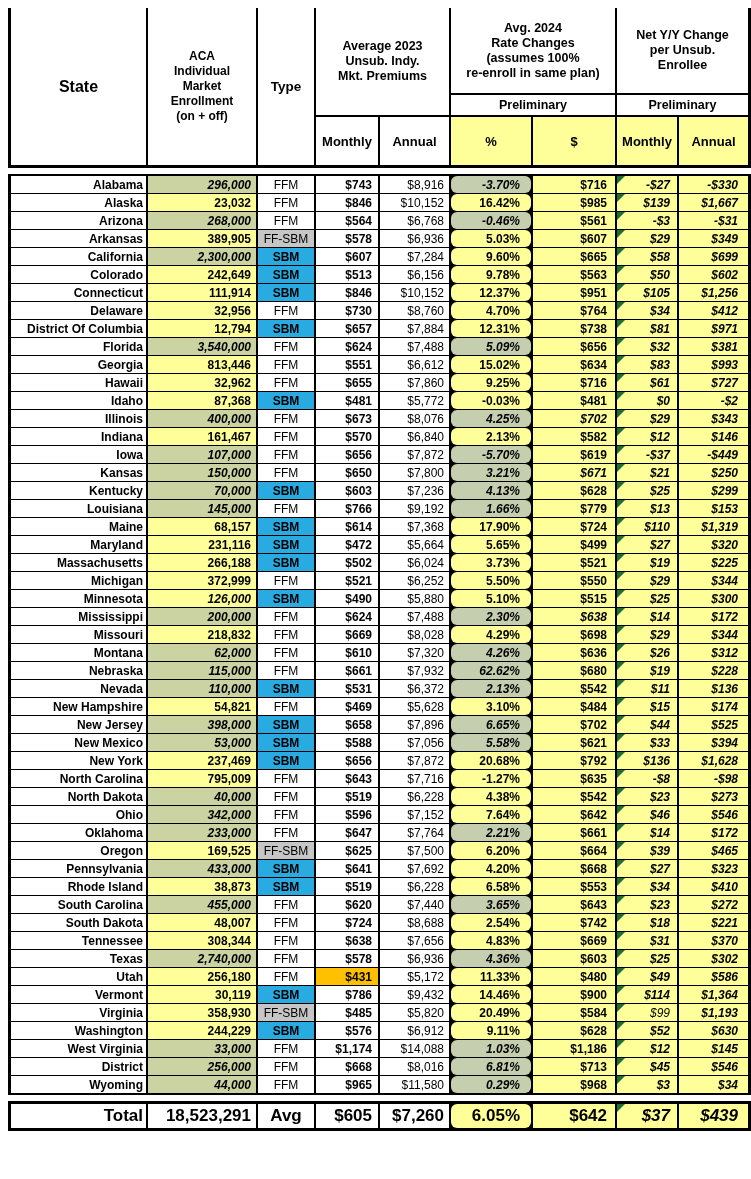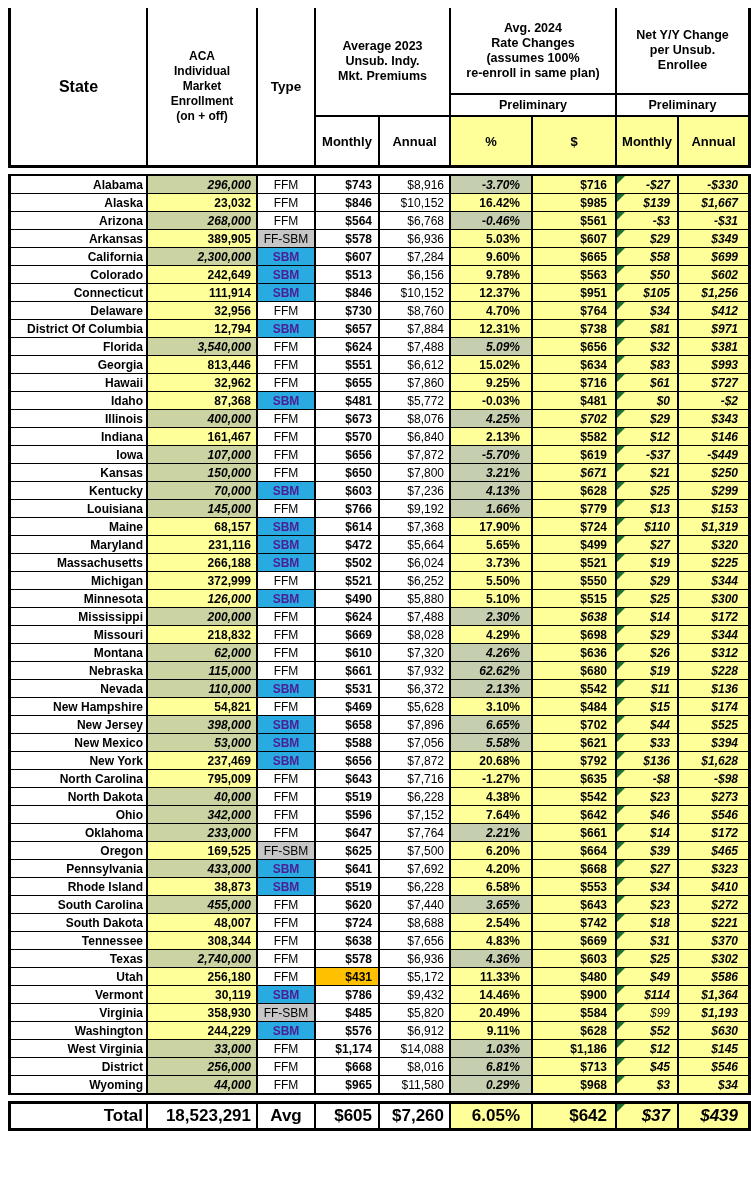--- a/index.html
+++ b/index.html
@@ -15,33 +15,33 @@
   .tot{grid-auto-rows:24px;border:3px solid #000;width:737px;margin-top:6px;}
   .c{background:#fff;display:flex;align-items:center;overflow:hidden;position:relative;}
   .hc{justify-content:center;text-align:center;font-weight:bold;font-size:12.5px;line-height:15px;white-space:pre-line;}
   .statehdr{font-size:16px;}
   .typehdr{font-size:13.5px;}
   .sub{font-size:13px;}
   .yel{background:#FFFF99;}
   .grn{background:#CBD3A2;}
   .grnp{background:#C5CEAE;}
   .org{background:#FFC000;}
-  .sbm{background:#29ABE2;color:#4c1d95;font-weight:bold;}
+  .sbm{background:#29ABE2;color:#000000;font-weight:bold;}
   .ffsbm{background:#C6C6C6;}
   .r{justify-content:flex-end;text-align:right;}
   .ctr{justify-content:center;text-align:right;}
   .b{font-weight:bold;}
   .i{font-style:italic;}
   .fs12{font-size:12px;}
   .cell-state{font-weight:bold;font-size:12px;padding-right:3px;}
   .cell-enroll{font-weight:bold;font-size:12px;padding-right:5px;}
   .cell-type{font-size:12px;}
   .cell-m23{font-weight:bold;font-size:12px;padding-right:6px;}
   .cell-a23{font-size:12px;padding-right:5px;}
-  .cell-pct{font-weight:bold;font-size:12px;padding-right:11px;}
+  .cell-pct{font-weight:bold;font-size:12px;padding-right:11px;border-radius:6px;}
   .cell-usd{font-weight:bold;font-size:12px;padding-right:8px;}
   .cell-nm{font-weight:bold;font-style:italic;font-size:12px;padding-right:7px;}
   .cell-na{font-weight:bold;font-style:italic;font-size:12px;padding-right:10px;}
   .light{font-weight:normal;}
   .tri{position:absolute;top:0;left:0;width:0;height:0;
     border-top:8px solid #1D7034;border-right:8px solid transparent;}
   .totcell{font-weight:bold;font-size:17px;}
   .tot .cell-nm,.tot .cell-na{font-size:17px;}
 </style>
 </head>

